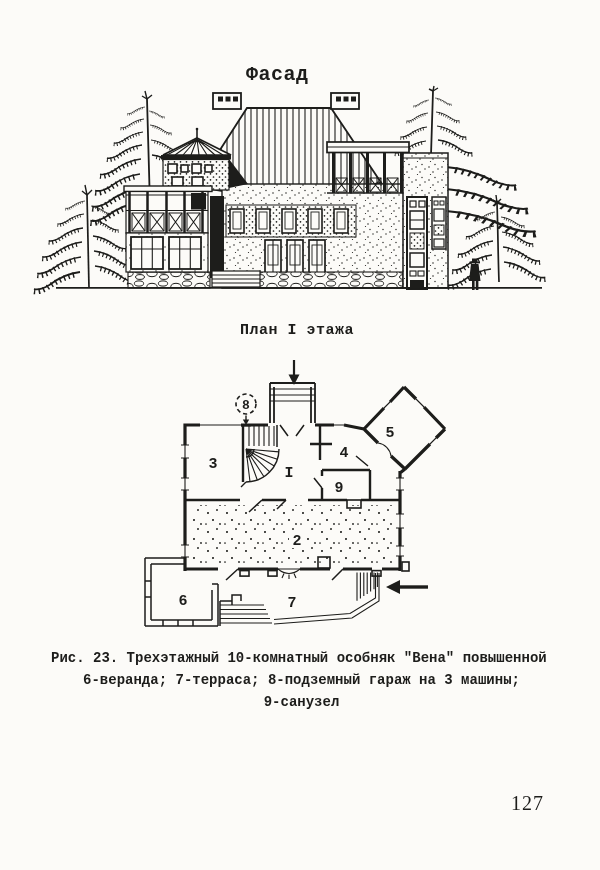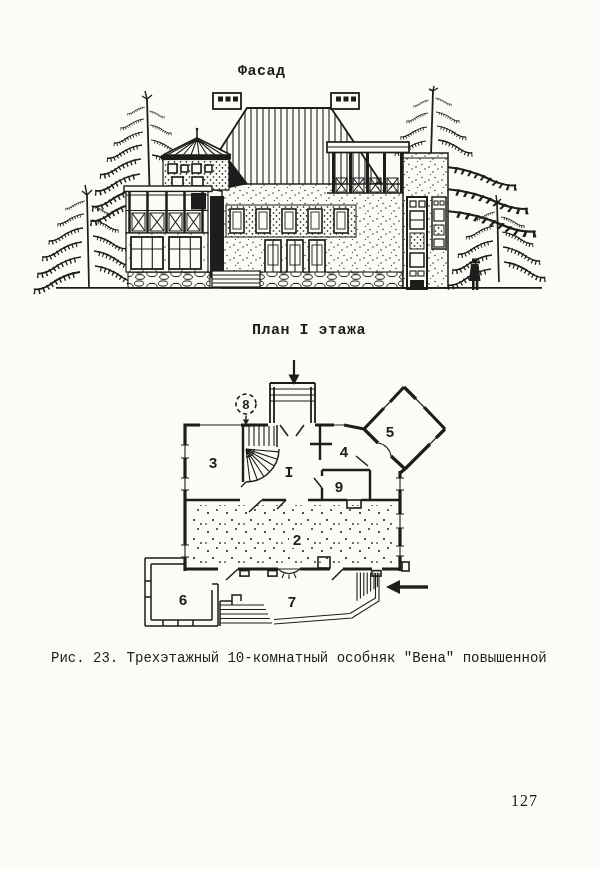--- a/index.html
+++ b/index.html
@@ -1,26 +1,26 @@
 <!DOCTYPE html>
 <html><head>
 <meta charset="utf-8">
 <style>
   html,body{margin:0;padding:0}
   body{width:600px;height:870px;background:#fcfbf8;position:relative;overflow:hidden;
        font-family:"Liberation Mono",monospace;color:#1d1d1b}
   .abs{position:absolute}
   .mono{font-family:"Liberation Mono",monospace;font-weight:700;color:#1d1d1b}
-  #facade-title{left:238px;top:63px;font-size:15px;letter-spacing:.5px}
-  #plan-title{left:252px;top:322px;font-size:15px;letter-spacing:.5px}
+  #facade-title{left:246px;top:63px;font-size:20px;letter-spacing:.5px}
+  #plan-title{left:240px;top:322px;font-size:15px;letter-spacing:.5px}
   #caption{left:51px;top:647px;width:501px}
-  .cap{font-size:14px;line-height:22px;white-space:nowrap;font-weight:400}
+  .cap{font-size:14px;line-height:22px;white-space:nowrap;font-weight:700}
   .cap-c{text-align:center}
   #page-number{left:511px;top:792px;font-family:"Liberation Serif",serif;
-               font-size:16px;letter-spacing:1px;color:#1d1d1b}
+               font-size:20px;letter-spacing:1px;color:#1d1d1b}
   svg{position:absolute;overflow:visible}
   
   .ln{stroke:#1d1d1b;fill:none}
   .pw{stroke:#1d1d1b;fill:none;stroke-width:3.2}
   .pw2{stroke:#1d1d1b;fill:none;stroke-width:2.4}
   .pt{stroke:#1d1d1b;fill:none;stroke-width:1.1}
   .pp{stroke:#1d1d1b;fill:none;stroke-width:1.8}
   .pv{stroke:#1d1d1b;fill:none;stroke-width:1.5}
   .pb{fill:#fcfbf8;stroke:#1d1d1b;stroke-width:1.6}
   .ink{fill:#1d1d1b;stroke:none}
@@ -397,15 +397,17 @@
   <text x="216" y="101" class="plan-label">4</text>
   <text x="262" y="81" class="plan-label">5</text>
   <text x="211" y="136" class="plan-label">9</text>
   <text x="169" y="189" class="plan-label">2</text>
   <text x="55" y="249" class="plan-label">6</text>
   <text x="164" y="251" class="plan-label">7</text>
 </svg>
 
 <div class="abs" id="caption">
   <div class="cap">Рис. 23. Трехэтажный 10-комнатный особняк "Вена" повышенной</div>
+  <div class="cap cap-c">6-веранда; 7-терраса; 8-подземный гараж на 3 машины;</div>
+  <div class="cap cap-c">9-санузел</div>
 </div>
 
 <div class="abs" id="page-number">127</div>
 
 </body></html>

